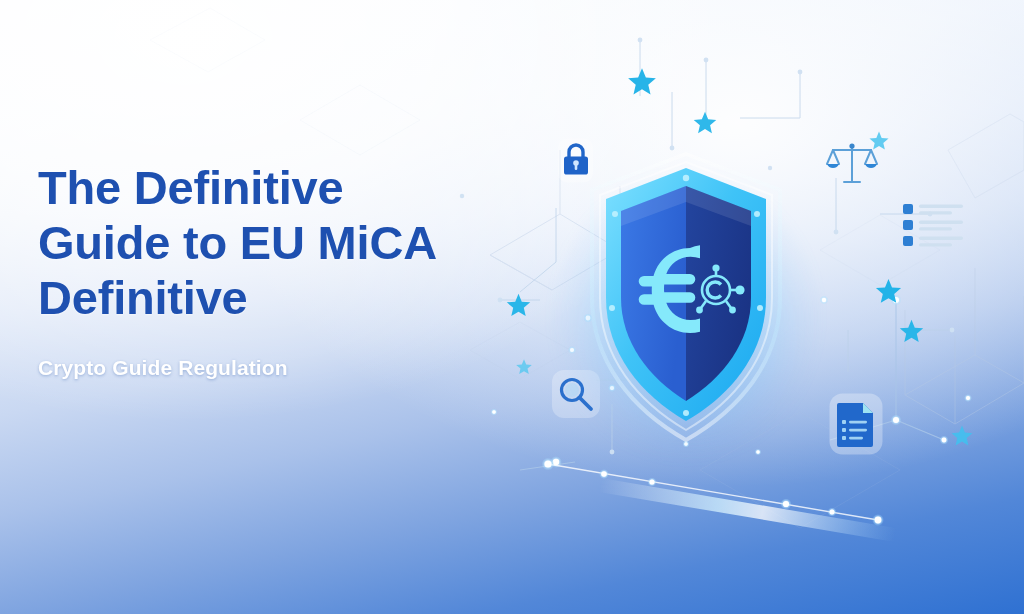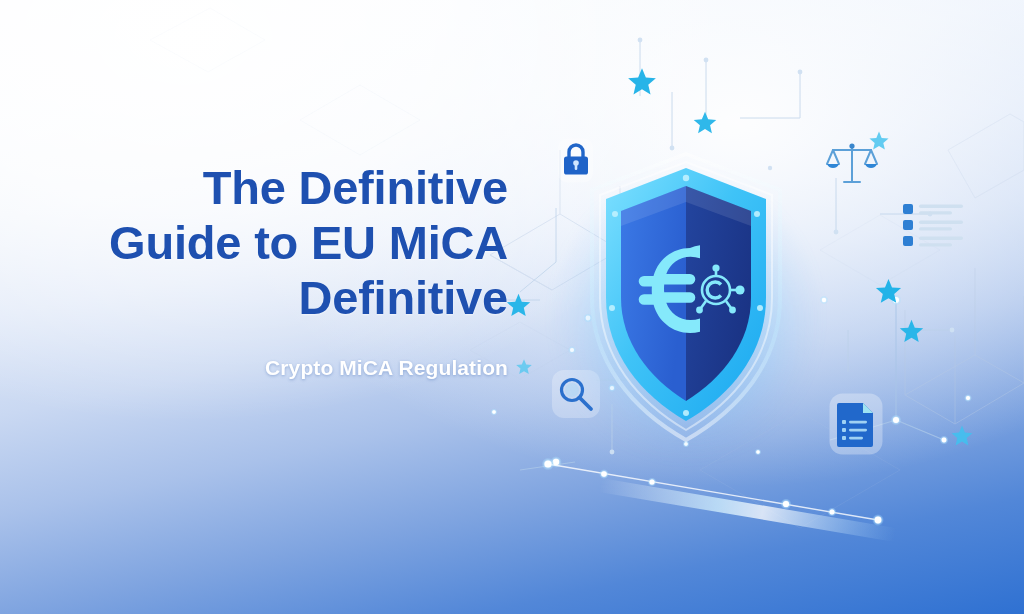--- a/index.html
+++ b/index.html
@@ -16,21 +16,20 @@
       linear-gradient(168deg,
         #fbfcfe 0%,
         #f6f9fd 14%,
         #eef3fb 26%,
         #dfe8f8 38%,
         #c9d8f2 50%,
         #a9c1ea 62%,
         #7fa4e0 74%,
         #5287d8 86%,
         #2f71d2 100%);
-    text-align: right;
   }
 
   
   .wire{position:absolute;pointer-events:none;}
   .wire svg{display:block;overflow:visible;}
 
   
   .netlayer{position:absolute;inset:0;pointer-events:none;}
 
   
@@ -393,16 +392,16 @@
       </g>
     </svg>
   </div>
 
   <div class="textblock">
     <h1 class="headline">
       <span class="ln">The Definitive</span>
       <span class="ln">Guide to EU MiCA</span>
       <span class="ln">Definitive</span>
     </h1>
-    <p class="subline">Crypto MiCA Regulation</p>
+    <p class="subline">Crypto Guide Regulation</p>
   </div>
 
 </div>
 
 </body></html>

